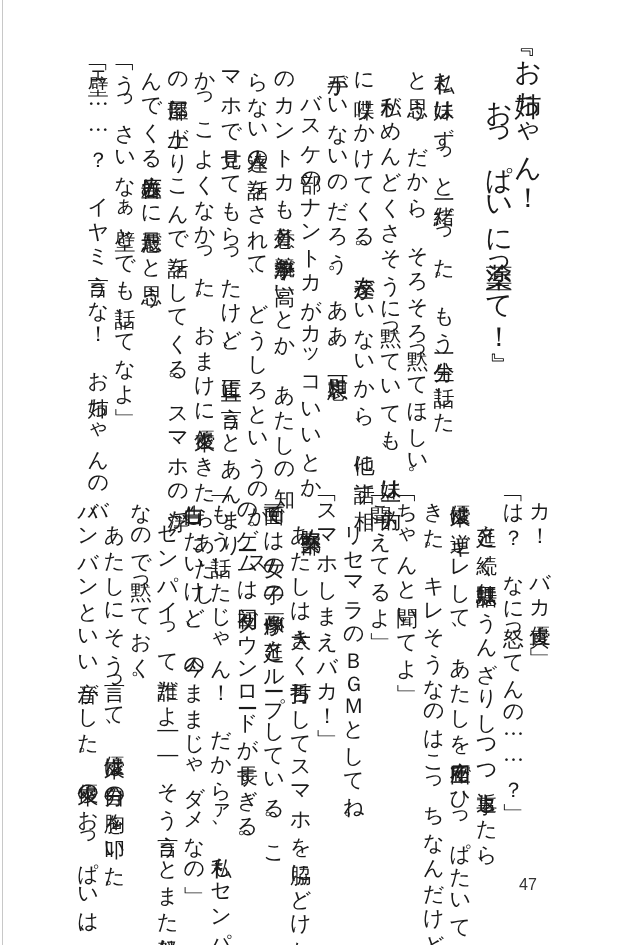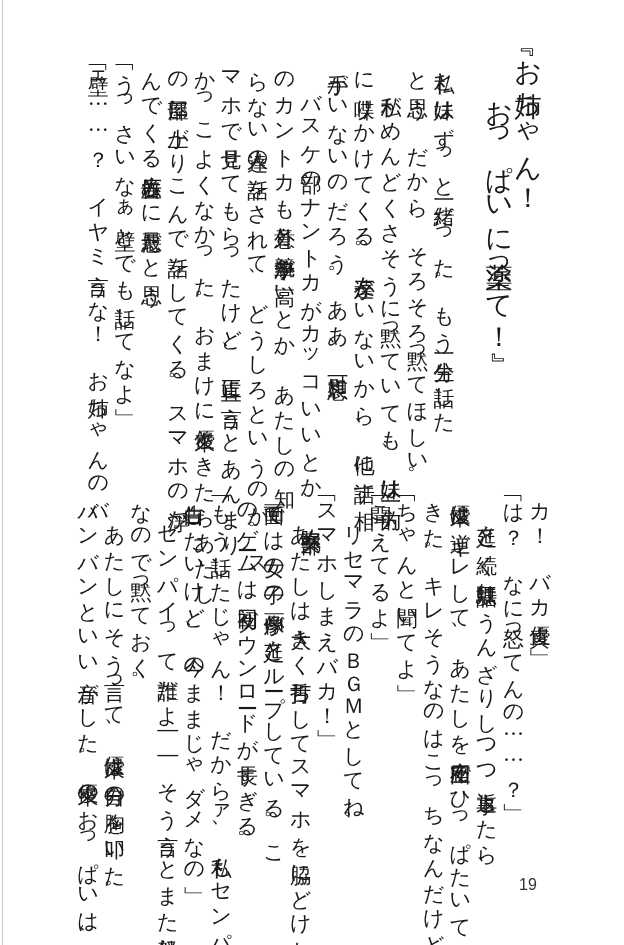--- a/index.html
+++ b/index.html
@@ -114,13 +114,13 @@
   <span class="line">画面では女の子の画像が延々とループしている。こ</span>
   <span class="line">のゲームは初回ダウンロードが長すぎる。</span>
   <span class="line">「もう話したじゃん！　だからァ、私もセンパイに</span>
   <span class="line">告白したいけど、今のままじゃダメなの」</span>
   <span class="line">　センパイって誰だよ――そう言うとまた怒りそう</span>
   <span class="line">なので黙っておく。</span>
   <span class="line">　あたしにそう言って、優來は自分の胸を叩いた。</span>
   <span class="line">バンバンといい音がした。優來のおっぱいは、男の</span>
 </div>
 
-<div class="page-number">19</div>
+<div class="page-number">47</div>
 
 </body></html>

